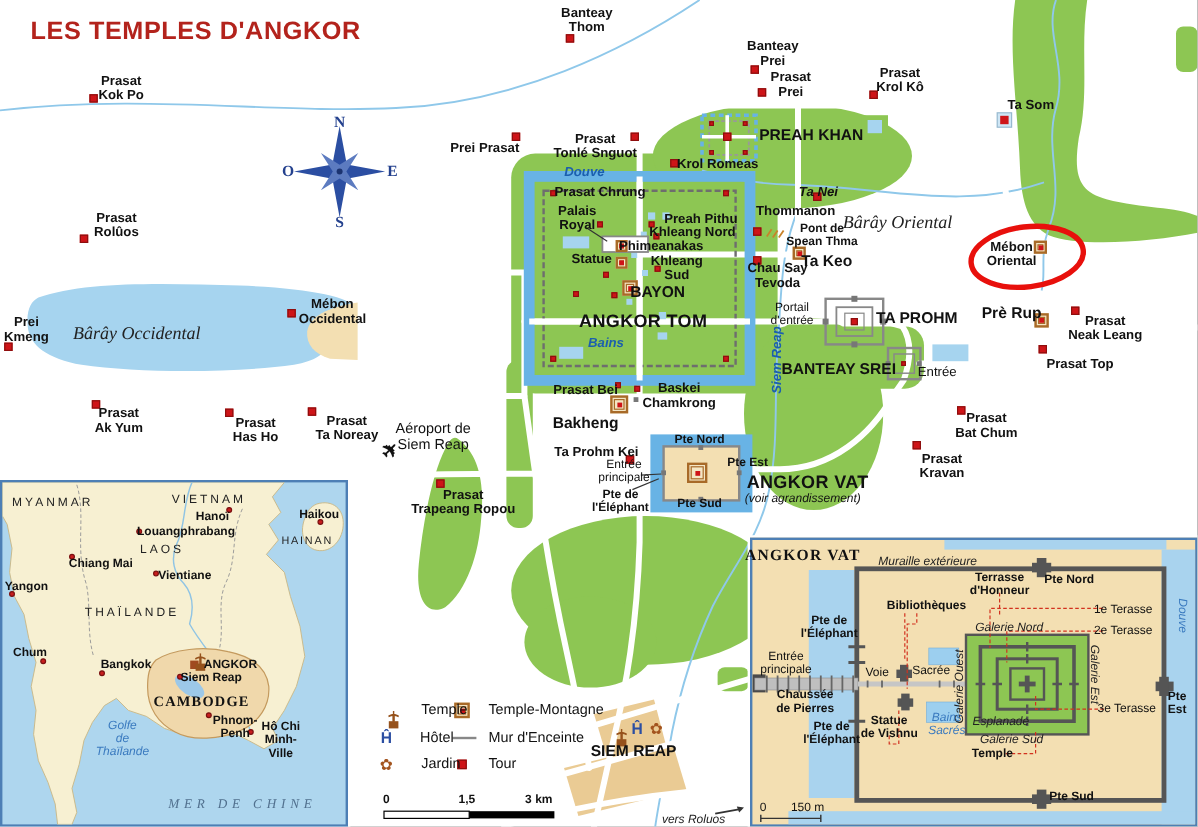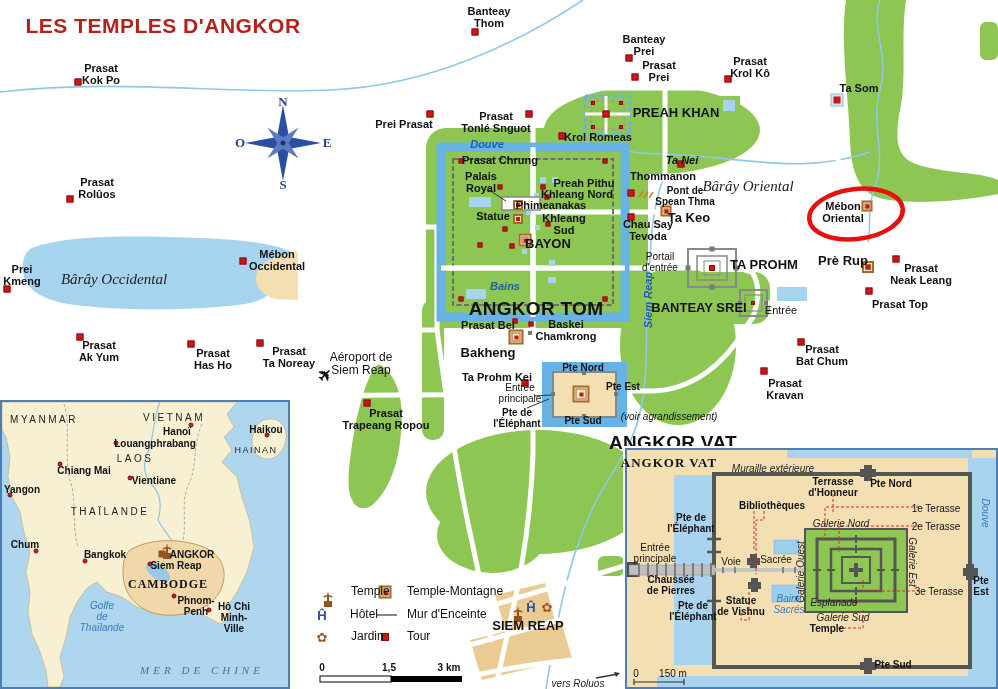--- a/index.html
+++ b/index.html
@@ -4,21 +4,21 @@
 <style>
   html,body{margin:0;padding:0;background:#888;}
   #stage{position:relative;width:998px;height:689px;background:#ffffff;overflow:hidden;
          font-family:"Liberation Sans",sans-serif;}
   svg{position:absolute;left:0;top:0;}
   .lb{position:absolute;transform:translate(-50%,-50%);font:bold 11px/1.1 "Liberation Sans",sans-serif;
       color:#111;text-align:center;white-space:pre-line;pointer-events:none;z-index:5;}
   .sm{font-size:10px;}
   .md{font-size:13px;}
   .md2{font-size:12px;}
-  .big{font-size:19px;letter-spacing:.3px;margin-top:40px;}
+  .big{font-size:15px;letter-spacing:.3px;}
   .reg{font-weight:normal;}
   .it{font-style:italic;font-weight:normal;}
   .it10{font-style:italic;font-weight:normal;font-size:10px;color:#222;white-space:nowrap;}
   .bi{color:#1B5FAE;font-style:italic;font-weight:bold;font-size:11px;}
   .bi2{color:#3A7ABF;font-style:italic;font-weight:normal;font-size:10px;}
   .si{font-family:"Liberation Serif",serif;font-style:italic;font-weight:normal;font-size:15px;color:#222;white-space:nowrap;}
   .cmp{font-family:"Liberation Serif",serif;color:#24418E;font-size:13px;font-weight:bold;}
   .ttl{font-size:21px;color:#B3231C;letter-spacing:.5px;white-space:nowrap;}
   .b10{font-size:10px;}
   .ls{font-weight:normal;font-size:10px;letter-spacing:2.5px;color:#222;white-space:nowrap;}

